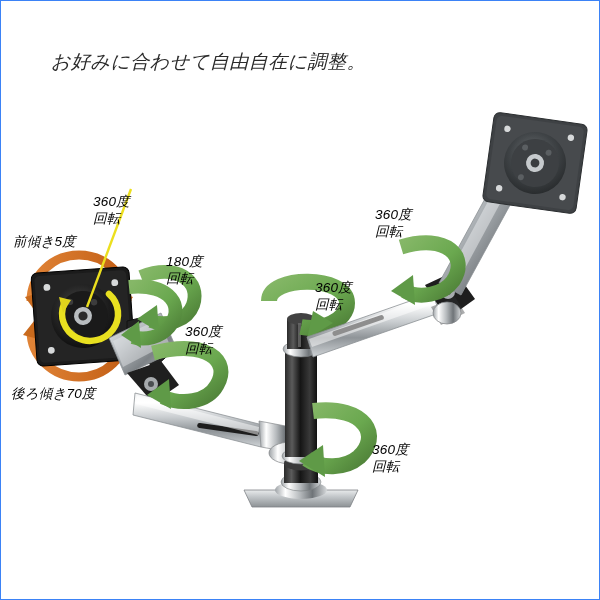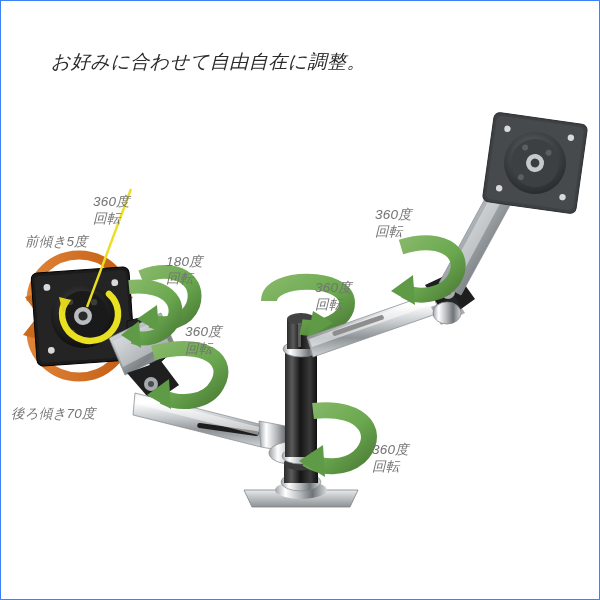--- a/index.html
+++ b/index.html
@@ -28,21 +28,21 @@
     top: 48px;
     font-size: 19px;
     color: #2b2b2b;
     letter-spacing: 0.5px;
     white-space: nowrap;
   }
   .lbl {
     position: absolute;
     font-size: 13.5px;
     line-height: 1.28;
-    color: #737373;
+    color: #000000;
     white-space: pre-line;
     letter-spacing: 0.2px;
   }
   .lbl.center { text-align: center; }
   svg.art {
     position: absolute;
     left: 0;
     top: 0;
     width: 600px;
     height: 600px;
@@ -262,24 +262,24 @@
         <circle cx="534" cy="162" r="4.4" fill="#3a3d40"></circle>
       </g>
 
       <g>
         <path d="M400 246 C 446 232, 468 256, 452 280 C 442 294, 418 298, 404 290" fill="none" stroke="url(#greenG)" stroke-width="15"></path>
         <path d="M412 274 l-22 16 l24 14 z" fill="#5f9a47"></path>
       </g>
 
     </svg>
 
-    <div class="lbl" style="left:24px;  top:232px;">前傾き5度</div>
+    <div class="lbl" style="left:12px;  top:232px;">前傾き5度</div>
     <div class="lbl" style="left:92px;  top:192px;">360度
 回転</div>
-    <div class="lbl" style="left:10px;  top:384px;margin-top:20px;">後ろ傾き70度</div>
+    <div class="lbl" style="left:10px;  top:384px;">後ろ傾き70度</div>
     <div class="lbl" style="left:165px; top:252px;">180度
 回転</div>
     <div class="lbl" style="left:184px; top:322px;">360度
 回転</div>
     <div class="lbl" style="left:314px; top:278px;">360度
 回転</div>
     <div class="lbl" style="left:371px; top:440px;">360度
 回転</div>
     <div class="lbl" style="left:374px; top:205px;">360度
 回転</div>

